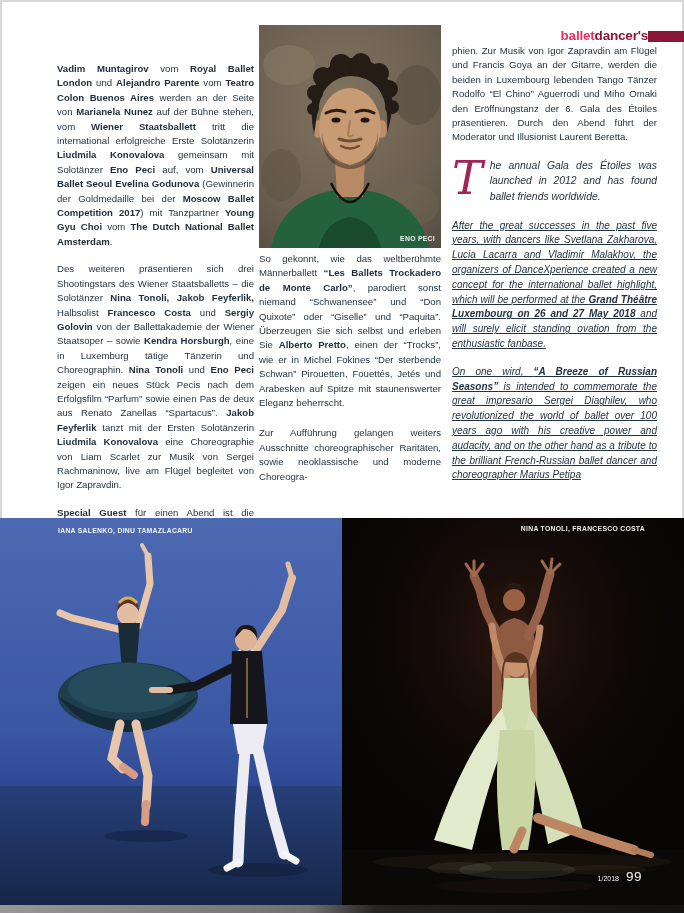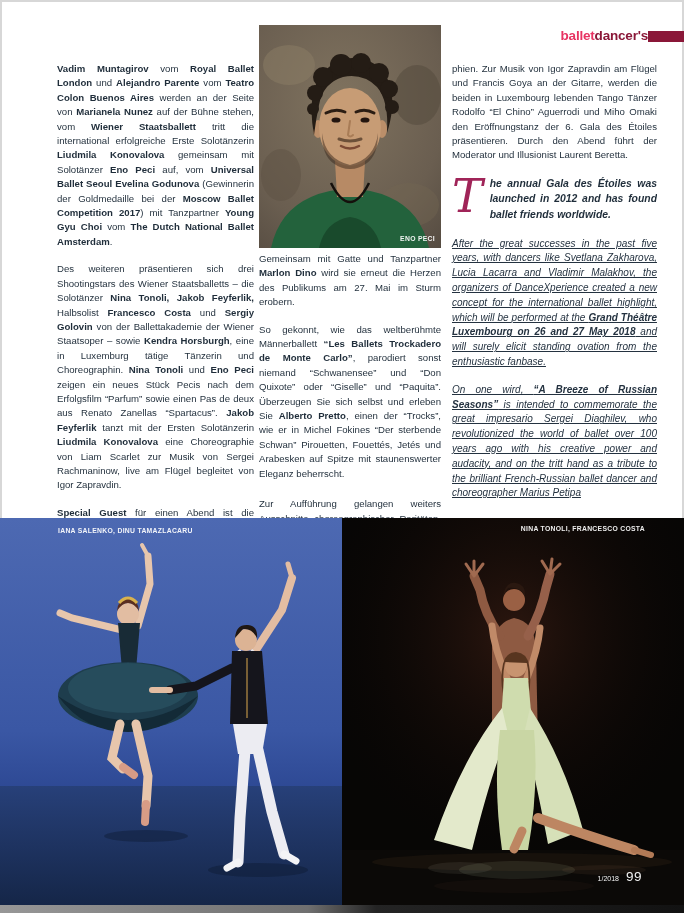--- a/index.html
+++ b/index.html
@@ -18,32 +18,32 @@
   .brand-pink{color:var(--pink,#e73362);}
   .brand-maroon{color:var(--maroon,#8a1738);}
   .brand-bar{position:absolute;top:31px;right:0;width:36px;height:11px;background:var(--maroon,#8a1738);}
 
   
   .col{position:absolute;text-align:justify;font-size:9.6px;line-height:14.4px;}
   .col p{margin:0 0 13px 0;}
   .col p.mb0{margin-bottom:16px;}
   .col1{left:57px;top:62px;width:197px;}
   .col2{left:259px;top:252px;width:182px;}
-  .col3{left:452px;top:62px;width:205px;}
+  .col3{left:452px;top:44px;width:205px;}
   .b{font-weight:bold;}
   p.ital{font-style:italic;font-size:10px;line-height:14.8px;color:#243240;text-decoration:underline;}
   p.ital .b{font-weight:bold;}
 
   .intro{margin:10px 0 14px 0;overflow:hidden;}
   .dropcap{
     float:left;font-family:"DejaVu Serif",serif;font-style:italic;
     font-size:46px;line-height:34px;color:var(--dropcap,#a02458);
     margin:3px 7px 0 0;
   }
-  .intro-text{font-weight:bold;font-style:italic;font-size:10.4px;line-height:15.6px;display:block;text-align:justify;}
+  .intro-text{font-weight:normal;font-style:italic;font-size:10.4px;line-height:15.6px;display:block;text-align:justify;}
 
   
   .photo{position:absolute;overflow:hidden;}
   .photo svg{display:block;}
   .photo-top{left:259px;top:25px;width:182px;height:223px;}
   .photo-bl{left:0;top:518px;width:342px;height:387px;}
   .photo-br{left:342px;top:518px;width:342px;height:387px;}
   .photo-cap{
     position:absolute;color:rgba(255,255,255,0.93);font-weight:bold;
     font-size:6.8px;letter-spacing:0.3px;white-space:nowrap;
@@ -117,33 +117,32 @@
     <span class="photo-cap cap-br">ENO PECI</span>
   </div>
 
   <div class="col col1">
     <p><span class="b">Vadim Muntagirov</span><span> vom </span><span class="b">Royal Ballet London</span><span> und </span><span class="b">Alejandro Parente</span><span> vom </span><span class="b">Teatro Colon Buenos Aires</span><span> werden an der Seite von </span><span class="b">Marianela Nunez</span><span> auf der Bühne stehen, vom </span><span class="b">Wiener Staatsballett</span><span> tritt die international erfolgreiche Erste Solotänzerin </span><span class="b">Liudmila Konovalova</span><span> gemeinsam mit Solotänzer </span><span class="b">Eno Peci</span><span> auf, vom </span><span class="b">Universal Ballet Seoul Evelina Godunova</span><span> (Gewinnerin der Goldmedaille bei der </span><span class="b">Moscow Ballet Competition 2017</span><span>) mit Tanzpartner </span><span class="b">Young Gyu Choi</span><span> vom </span><span class="b">The Dutch National Ballet Amsterdam</span><span>.</span></p>
     <p><span>Des weiteren präsentieren sich drei Shootingstars des Wiener Staatsballetts – die Solotänzer </span><span class="b">Nina Tonoli, Jakob Feyferlik,</span><span> Halbsolist </span><span class="b">Francesco Costa</span><span> und </span><span class="b">Sergiy Golovin</span><span> von der Ballettakademie der Wiener Staatsoper – sowie </span><span class="b">Kendra Horsburgh</span><span>, eine in Luxemburg tätige Tänzerin und Choreographin. </span><span class="b">Nina Tonoli</span><span> und </span><span class="b">Eno Peci</span><span> zeigen ein neues Stück Pecis nach dem Erfolgsfilm “Parfum” sowie einen Pas de deux aus Renato Zanellas “Spartacus”. </span><span class="b">Jakob Feyferlik</span><span> tanzt mit der Ersten Solotänzerin </span><span class="b">Liudmila Konovalova</span><span> eine Choreographie von Liam Scarlet zur Musik von Sergei Rachmaninow, live am Flügel begleitet von Igor Zapravdin.</span></p>
     <p><span class="b">Special Guest</span><span> für einen Abend ist die spanische Primaballerina </span><span class="b">Lucia Lacarra</span><span>.</span></p>
   </div>
 
   <div class="col col2">
-    <p><span>Gemeinsam mit Gatte und Tanzpartner </span><span class="b">Marlon Dino</span><span> wird sie erneut die Herzen des Publikums am 27. Mai im Sturm erobern.</span></p>
     <p class="mb0"><span>So gekonnt, wie das weltberühmte Männerballett </span><span class="b">“Les Ballets Trockadero de Monte Carlo”</span><span>, parodiert sonst niemand “Schwanensee” und “Don Quixote” oder “Giselle” und “Paquita”. Überzeugen Sie sich selbst und erleben Sie </span><span class="b">Alberto Pretto</span><span>, einen der “Trocks”, wie er in Michel Fokines “Der sterbende Schwan” Pirouetten, Fouettés, Jetés und Arabesken auf Spitze mit staunenswerter Eleganz beherrscht.</span></p>
     <p><span>Zur Aufführung gelangen weiters Ausschnitte choreographischer Raritäten, sowie neoklassische und moderne Choreogra-</span></p>
   </div>
 
   <div class="col col3">
     <p><span>phien. Zur Musik von Igor Zapravdin am Flügel und Francis Goya an der Gitarre, werden die beiden in Luxembourg lebenden Tango Tänzer Rodolfo “El Chino” Aguerrodi und Miho Omaki den Eröffnungstanz der 6. Gala des Étoiles präsentieren. Durch den Abend führt der Moderator und Illusionist Laurent Beretta.</span></p>
     <div class="intro">
       <span class="dropcap">T</span>
       <span class="intro-text">he annual Gala des Étoiles was launched in 2012 and has found ballet friends worldwide.</span>
     </div>
     <p class="ital"><span>After the great successes in the past five years, with dancers like Svetlana Zakharova, Lucia Lacarra and Vladimir Malakhov, the organizers of DanceXperience created a new concept for the international ballet highlight, which will be performed at the </span><span class="b">Grand Théâtre Luxembourg on 26 and 27 May 2018</span><span> and will surely elicit standing ovation from the enthusiastic fanbase.</span></p>
-    <p class="ital"><span>On one wird, </span><span class="b">“A Breeze of Russian Seasons”</span><span> is intended to commemorate the great impresario Sergei Diaghilev, who revolutionized the world of ballet over 100 years ago with his creative power and audacity, and on the tritt hand as a tribute to the brilliant French-Russian ballet dancer and choreographer Marius Petipa</span></p>
+    <p class="ital"><span>On one wird, </span><span class="b">“A Breeze of Russian Seasons”</span><span> is intended to commemorate the great impresario Sergei Diaghilev, who revolutionized the world of ballet over 100 years ago with his creative power and audacity, and on the other hand as a tribute to the brilliant French-Russian ballet dancer and choreographer Marius Petipa</span></p>
   </div>
 
   <div class="photo photo-bl">
     <svg width="342" height="387" viewBox="0 0 342 387">
       <defs>
         <linearGradient id="bgBlue" x1="0" y1="0" x2="0" y2="1">
           <stop offset="0" stop-color="#4d69b2"></stop>
           <stop offset="0.55" stop-color="#3a57a4"></stop>
           <stop offset="0.72" stop-color="#2c4792"></stop>
         </linearGradient>

